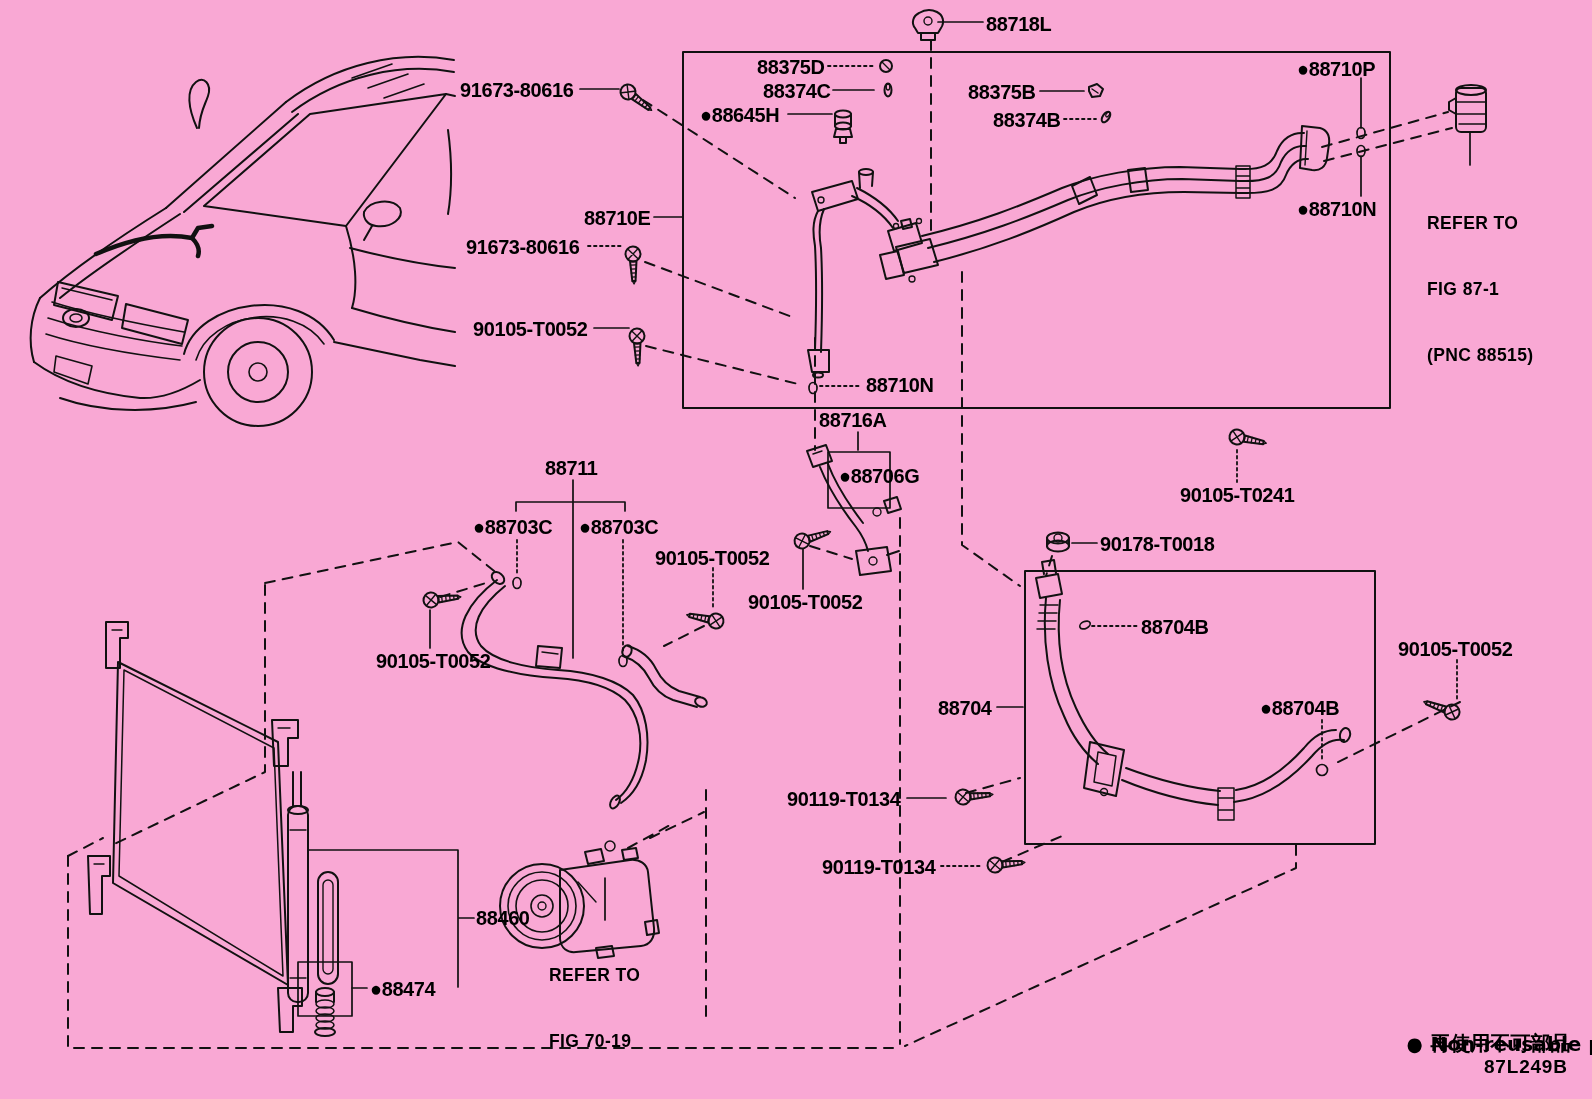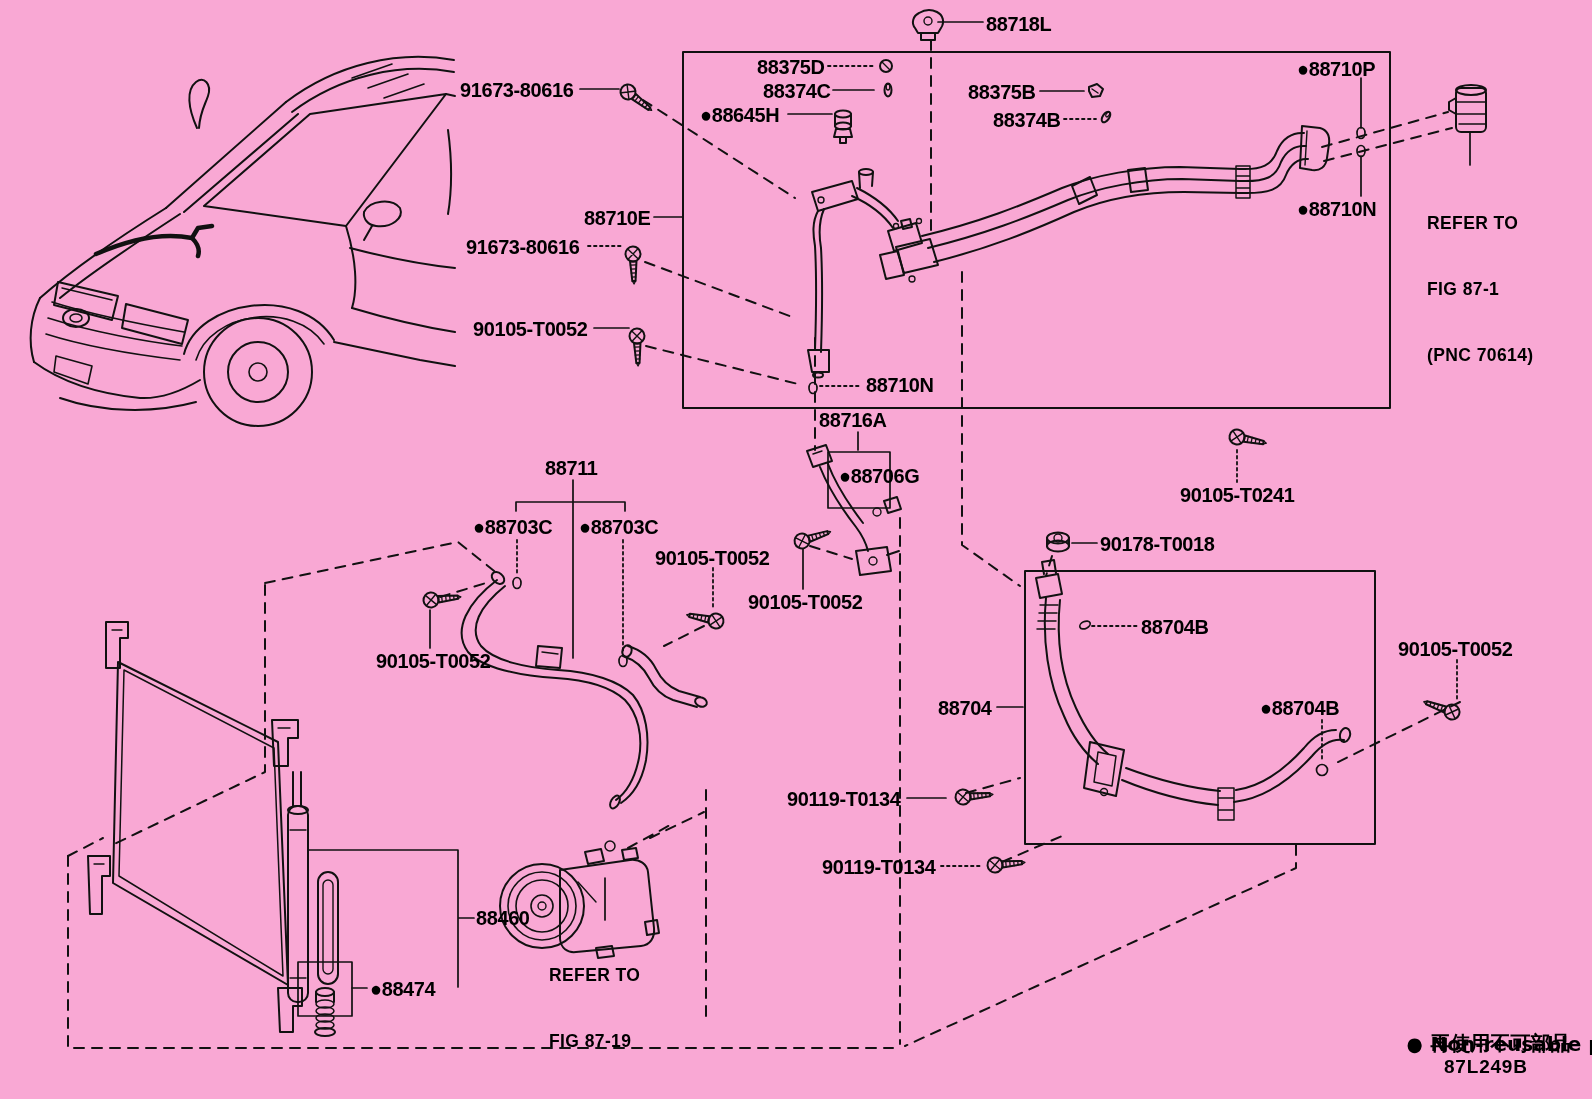--- a/index.html
+++ b/index.html
@@ -324,28 +324,28 @@
   <div class="pl" style="left:938px;top:697px">88704</div>
   <div class="pl" style="left:1260px;top:697px">●88704B</div>
   <div class="pl" style="left:787px;top:788px">90119-T0134</div>
   <div class="pl" style="left:822px;top:856px">90119-T0134</div>
   <div class="pl" style="left:476px;top:907px">88460</div>
   <div class="pl" style="left:370px;top:978px">●88474</div>
 
   <div class="note" style="left:1427px;top:168px">
     <span>REFER TO</span>
     <span>FIG 87-1</span>
-    <span>(PNC 70614)</span>
+    <span>(PNC 88515)</span>
   </div>
   <div class="note" style="left:549px;top:920px">
     <span>REFER TO</span>
-    <span>FIG 87-19</span>
+    <span>FIG 70-19</span>
   </div>
 
   <div class="legend-row" style="left:1379px;top:1010px">
     <span class="dot">●</span><span>再使用不可部品</span>
   </div>
   <div class="legend-row" style="left:1379px;top:1011px">
     <span class="dot">●</span><span>Non-reusable part</span>
   </div>
-  <div class="code" style="left:1444px;top:1056px">87L249B</div>
+  <div class="code" style="left:1484px;top:1056px">87L249B</div>
 
 </div>
 
 </body></html>

